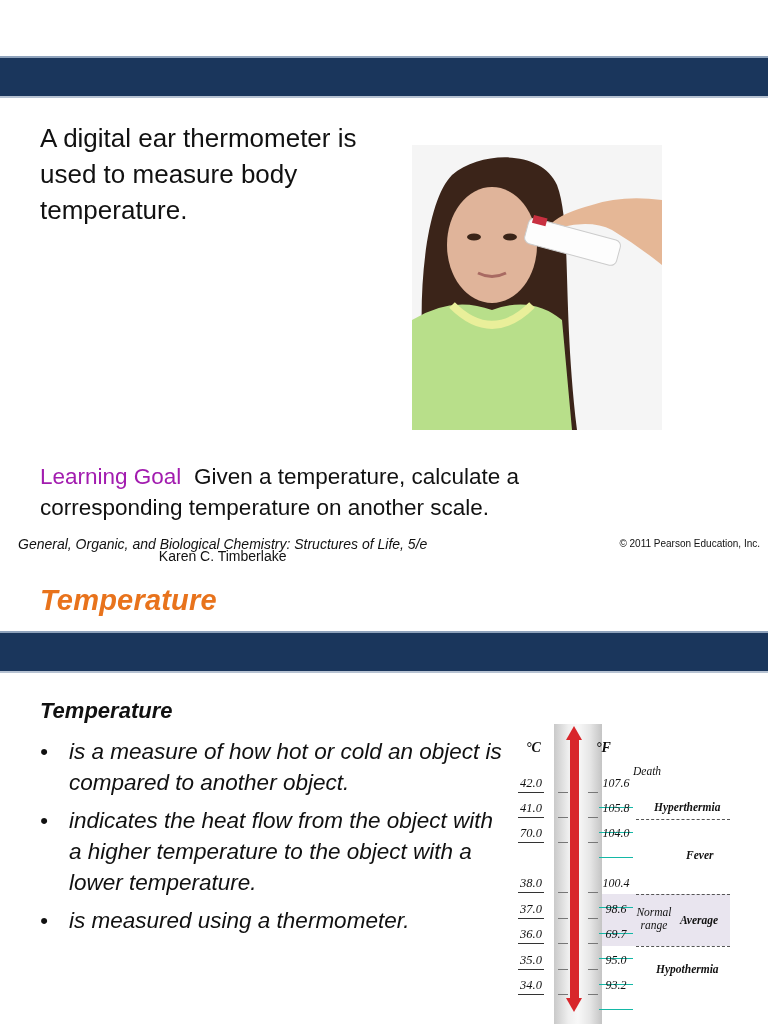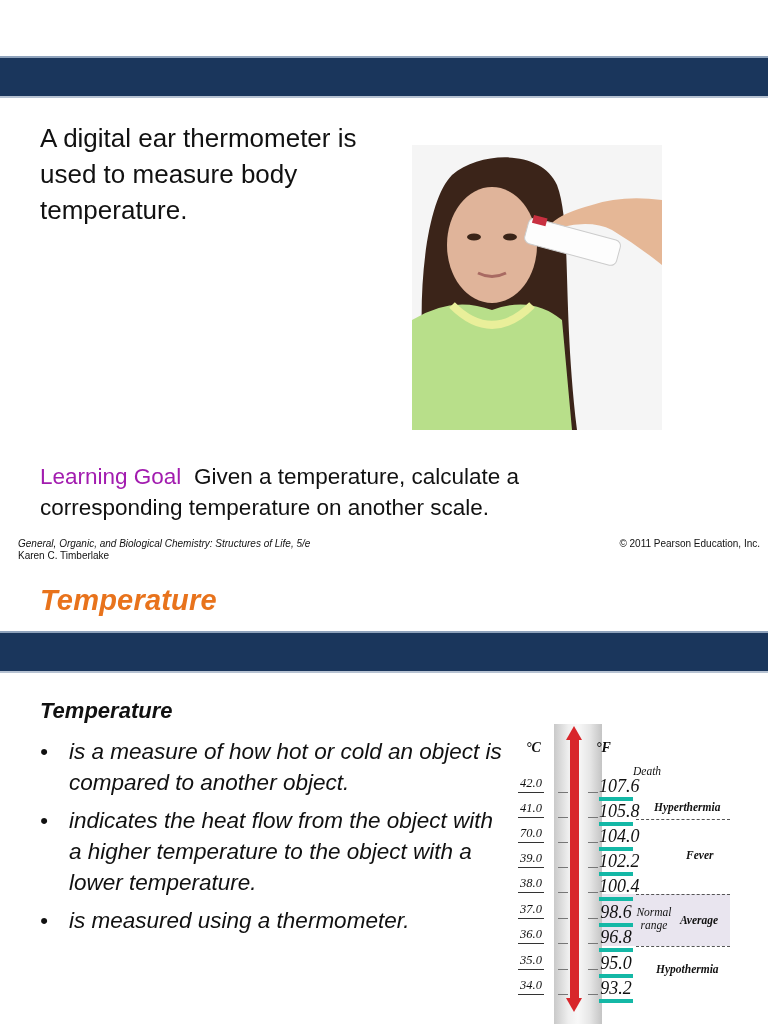--- a/index.html
+++ b/index.html
@@ -6,37 +6,37 @@
   body { width:768px; height:1024px; background:#ffffff; position:relative; overflow:hidden;
          font-family:"Liberation Sans", sans-serif; color:#111; }
   .slide { position:absolute; left:0; width:768px; }
   .title { position:absolute; left:40px; color:#e8731c; font-weight:bold; font-size:29px; letter-spacing:0.2px; }
   .band { position:absolute; left:0; width:768px; height:38px; background:#1a365c;
           border-top:2px solid #8fa3bc; border-bottom:2px solid #b6c2d2; }
   .intro { position:absolute; left:40px; top:120px; font-size:26px; line-height:36px; width:330px; }
   .photo { position:absolute; left:412px; top:145px; width:250px; height:285px; background:#f4f4f4; overflow:hidden; }
   .goal { position:absolute; left:40px; top:461px; font-size:22.5px; line-height:31px; width:600px; }
   .goal .lg { color:#a21caf; }
-  .footer-left { position:absolute; left:18px; top:538px; font-size:10px; line-height:12px; }
+  .footer-left { position:absolute; left:18px; top:538px; font-size:14px; line-height:12px;text-align:center; }
   .footer-left i { font-style:italic; }
   .footer-right { position:absolute; right:8px; top:538px; font-size:10px; }
   .subhead { position:absolute; left:40px; top:698px; font-size:22px; font-weight:bold; }
   .bullets { position:absolute; left:40px; top:736px; width:470px; list-style:none; margin:0; padding:0; font-size:22.5px; line-height:31px; }
   .bullets li { position:relative; padding-left:29px; margin-bottom:7px; }
   .bullets li .dot { position:absolute; left:0; top:0; }
   .thermo { position:absolute; left:506px; top:724px; width:230px; height:300px; font-family:"Liberation Serif", serif; }
   .tube { position:absolute; left:48px; top:0; width:48px; height:300px;
           background:linear-gradient(90deg,#c9c9c9 0%,#efefef 30%,#f8f8f8 50%,#e6e6e6 75%,#c4c4c4 100%); }
   .arrow-shaft { position:absolute; left:64px; top:14px; width:9px; height:264px; background:#d8262b; }
   .arrow-up { position:absolute; left:60px; top:2px; width:0; height:0; border-left:8.5px solid transparent; border-right:8.5px solid transparent; border-bottom:14px solid #d8262b; }
   .arrow-down { position:absolute; left:60px; top:274px; width:0; height:0; border-left:8.5px solid transparent; border-right:8.5px solid transparent; border-top:14px solid #d8262b; }
   .unit { position:absolute; top:16px; font-size:14px; font-weight:bold; }
   .row { position:absolute; left:0; width:230px; height:25px;text-align:center; }
   .c-val { position:absolute; left:12px; top:0; font-size:12.5px; border-bottom:1px solid #333; width:26px; padding-bottom:1px; }
-  .f-val { position:absolute; left:93px; top:0; font-size:18px; border-bottom:4px solid #14b8a6; width:34px; padding-bottom:0; }
+  .f-val { position:absolute; left:93px; top:0; font-size:12px; border-bottom:1px solid #14b8a6; width:34px; padding-bottom:16px; }
   .tick-l { position:absolute; left:52px; top:16px; width:10px; height:1px; background:#777; }
   .tick-r { position:absolute; left:82px; top:16px; width:10px; height:1px; background:#777; }
   .zone { position:absolute; font-size:11.5px; }
   .zone.b { font-weight:bold; }
   .dashline { position:absolute; left:130px; width:94px; border-top:1.5px dashed #555; }
   .normal-band { position:absolute; left:93px; top:170px; width:131px; height:52px; background:#e9e5ef; }
 </style>
 </head>
 <body>
 
@@ -103,43 +103,37 @@
         <span class="tick-l"></span>
         <span class="tick-r"></span>
         <span class="f-val">105.8</span>
       </div>
     <div class="row" style="top:102px;">
         <span class="c-val">70.0</span>
         <span class="tick-l"></span>
         <span class="tick-r"></span>
         <span class="f-val">104.0</span>
       </div>
-    <div class="row" style="top:127px;">
-        <span class="c-val">39.0</span>
-        <span class="tick-l"></span>
-        <span class="tick-r"></span>
-        <span class="f-val">102.2</span>
-      </div>
     <div class="row" style="top:152px;">
         <span class="c-val">38.0</span>
         <span class="tick-l"></span>
         <span class="tick-r"></span>
         <span class="f-val">100.4</span>
       </div>
     <div class="row" style="top:178px;">
         <span class="c-val">37.0</span>
         <span class="tick-l"></span>
         <span class="tick-r"></span>
         <span class="f-val">98.6</span>
       </div>
     <div class="row" style="top:203px;">
         <span class="c-val">36.0</span>
         <span class="tick-l"></span>
         <span class="tick-r"></span>
-        <span class="f-val">96.8</span>
+        <span class="f-val">69.7</span>
       </div>
     <div class="row" style="top:229px;">
         <span class="c-val">35.0</span>
         <span class="tick-l"></span>
         <span class="tick-r"></span>
         <span class="f-val">95.0</span>
       </div>
     <div class="row" style="top:254px;">
         <span class="c-val">34.0</span>
         <span class="tick-l"></span>

